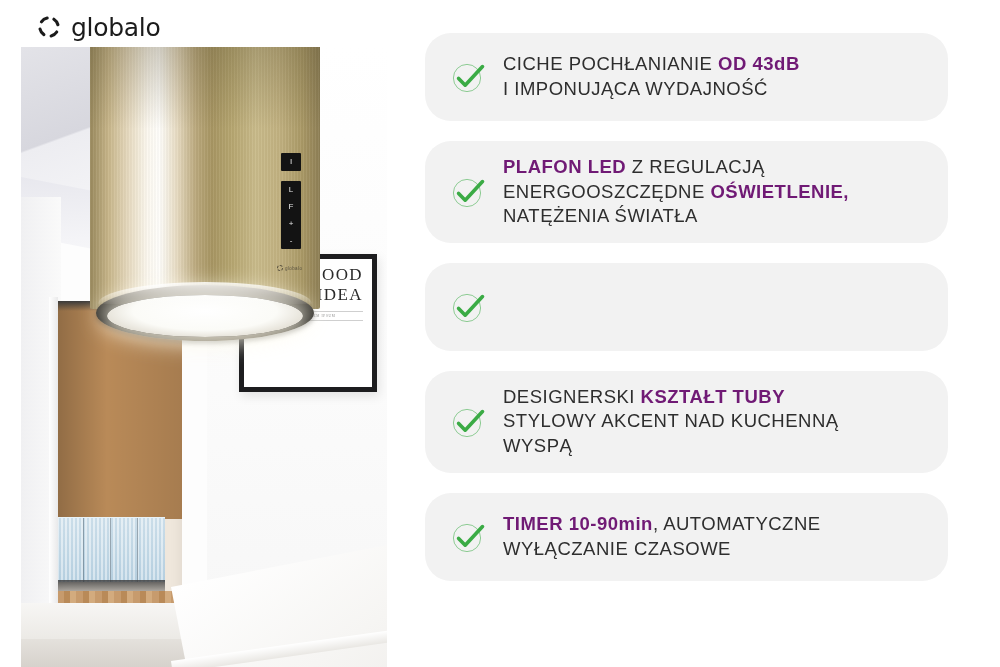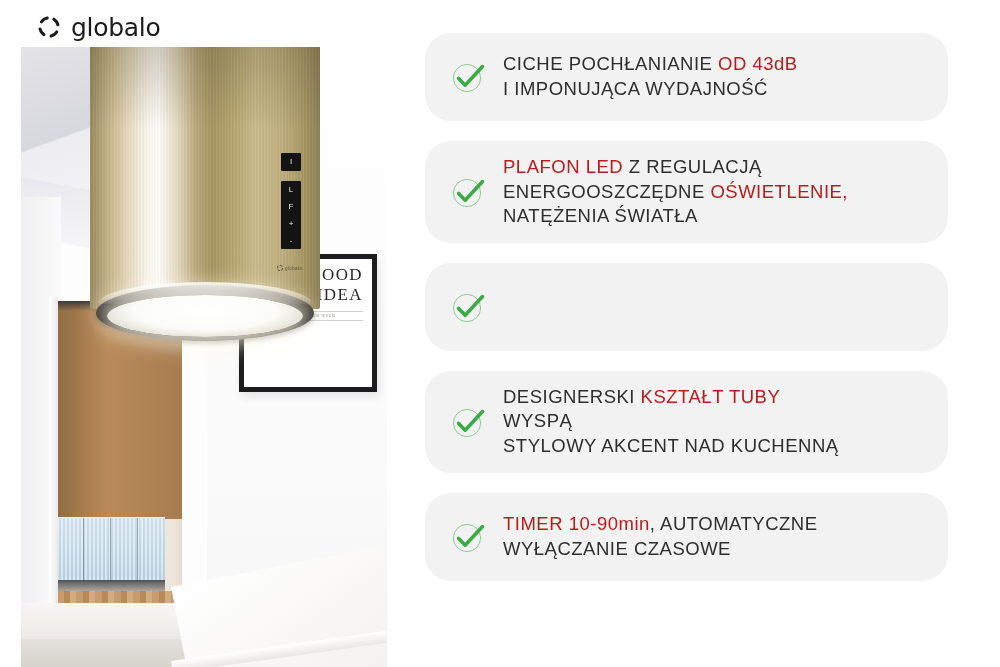--- a/index.html
+++ b/index.html
@@ -357,22 +357,22 @@
   }
   .check-icon svg { display: block; overflow: visible; }
   .feature-text {
     font-size: 18.5px;
     line-height: 1.33;
     letter-spacing: 0.5px;
     color: #2e2e2e;
     font-weight: 400;
   }
   .feature-text b {
-    font-weight: 400;
-    color: #b91c1c;
+    font-weight: 700;
+    color: #701a75;
   }
 </style>
 </head>
 <body>
 
 <div class="brand">
   <span class="brand-mark">
     <svg width="26" height="26" viewBox="0 0 26 26" aria-hidden="true">
       <circle cx="13" cy="13" r="9.2" fill="none" stroke="#1b1b1b" stroke-width="3.1" stroke-linecap="round" stroke-dasharray="7 7.5" transform="rotate(-58 13 13)"></circle>
     </svg>
@@ -477,22 +477,22 @@
     </div>
     <div class="feature-card">
       <span class="check-icon">
         <svg width="34" height="34" viewBox="0 0 34 34">
           <circle cx="16" cy="18" r="13.6" fill="none" stroke="#3bab45" stroke-width="1" opacity="0.55"></circle>
           <path d="M7.6 18.4 L14.2 25.2 L31.5 6.6" fill="none" stroke="#3bab45" stroke-width="3.6" stroke-linecap="round" stroke-linejoin="round"></path>
         </svg>
       </span>
       <div class="feature-text">
         <div><span>DESIGNERSKI </span><b>KSZTAŁT TUBY</b></div>
+        <div><span>STYLOWY AKCENT NAD KUCHENNĄ</span></div>
         <div><span>WYSPĄ</span></div>
-        <div><span>STYLOWY AKCENT NAD KUCHENNĄ</span></div>
       </div>
     </div>
     <div class="feature-card">
       <span class="check-icon">
         <svg width="34" height="34" viewBox="0 0 34 34">
           <circle cx="16" cy="18" r="13.6" fill="none" stroke="#3bab45" stroke-width="1" opacity="0.55"></circle>
           <path d="M7.6 18.4 L14.2 25.2 L31.5 6.6" fill="none" stroke="#3bab45" stroke-width="3.6" stroke-linecap="round" stroke-linejoin="round"></path>
         </svg>
       </span>
       <div class="feature-text">

